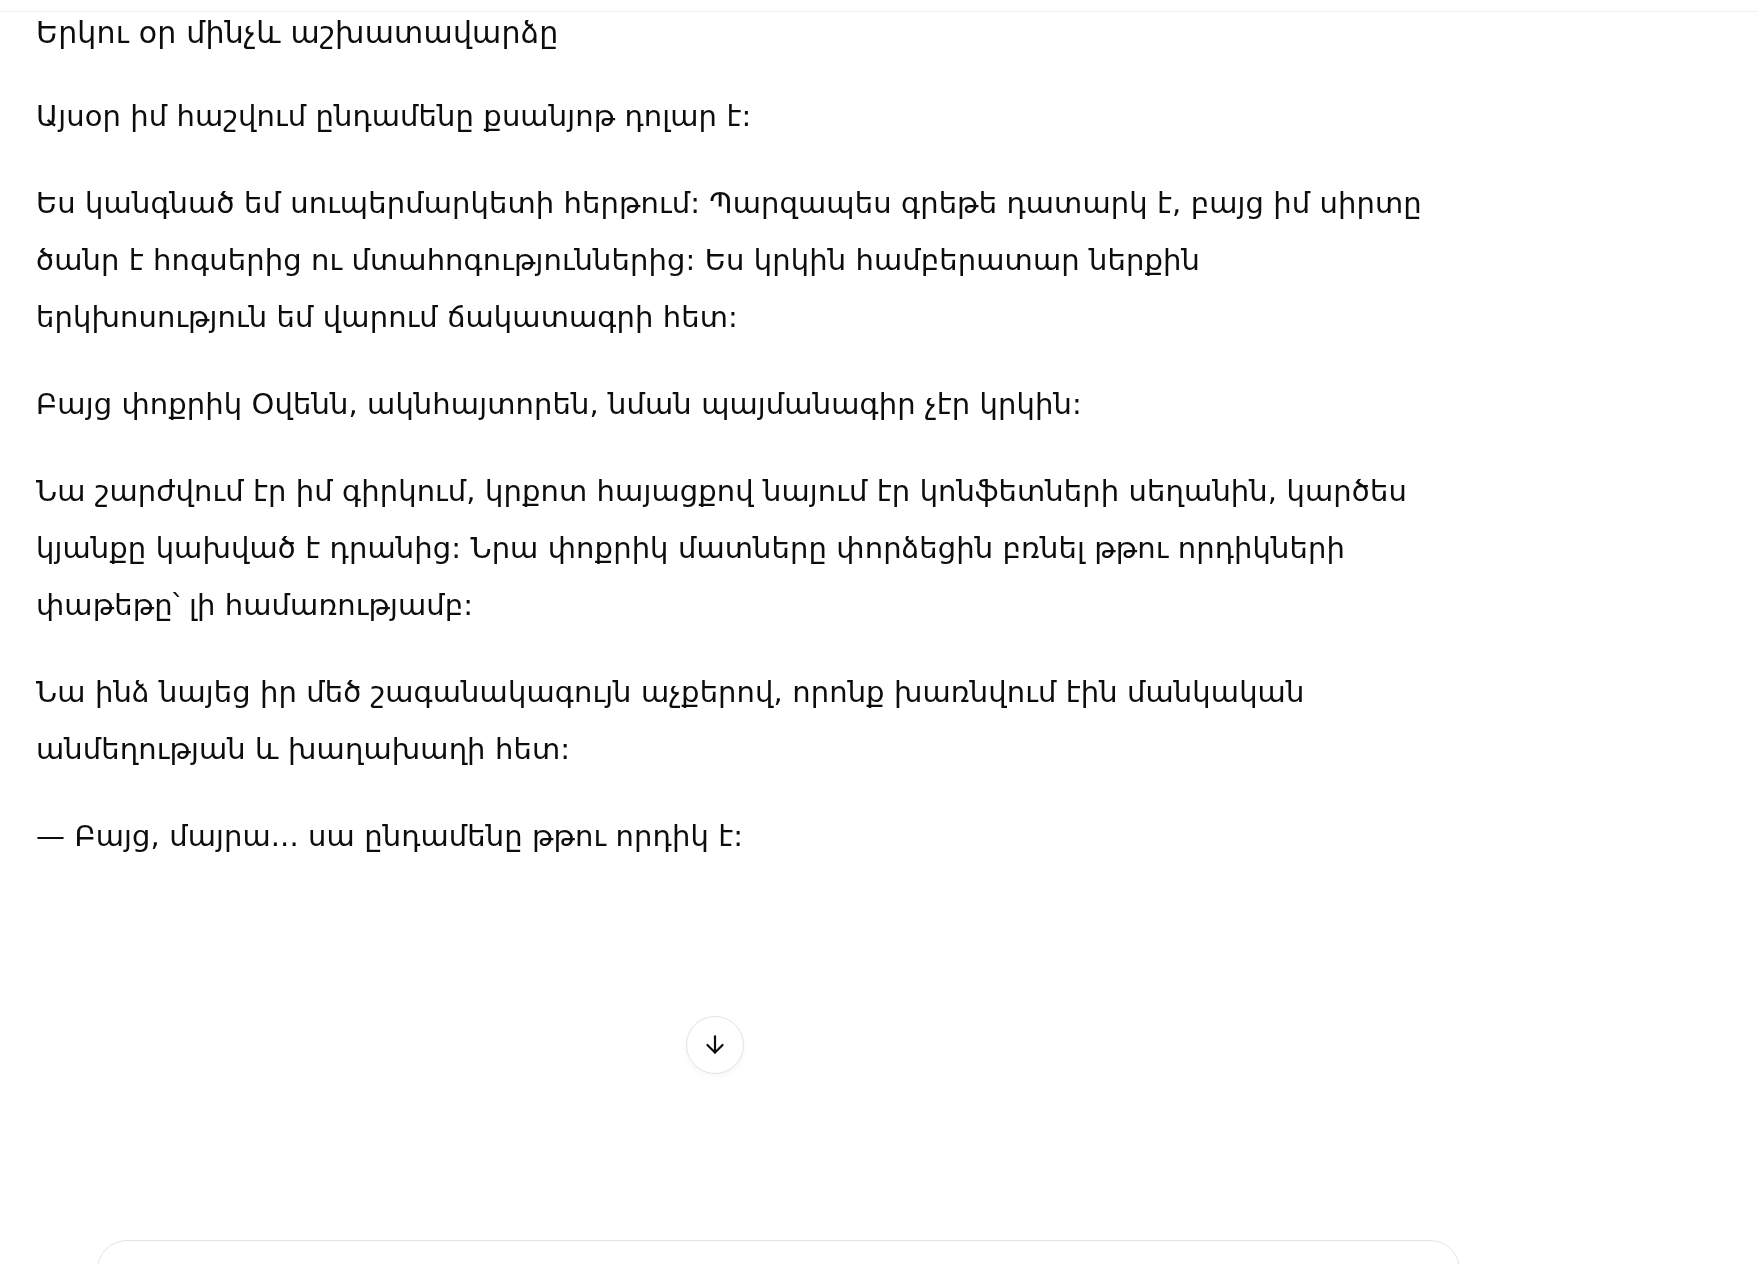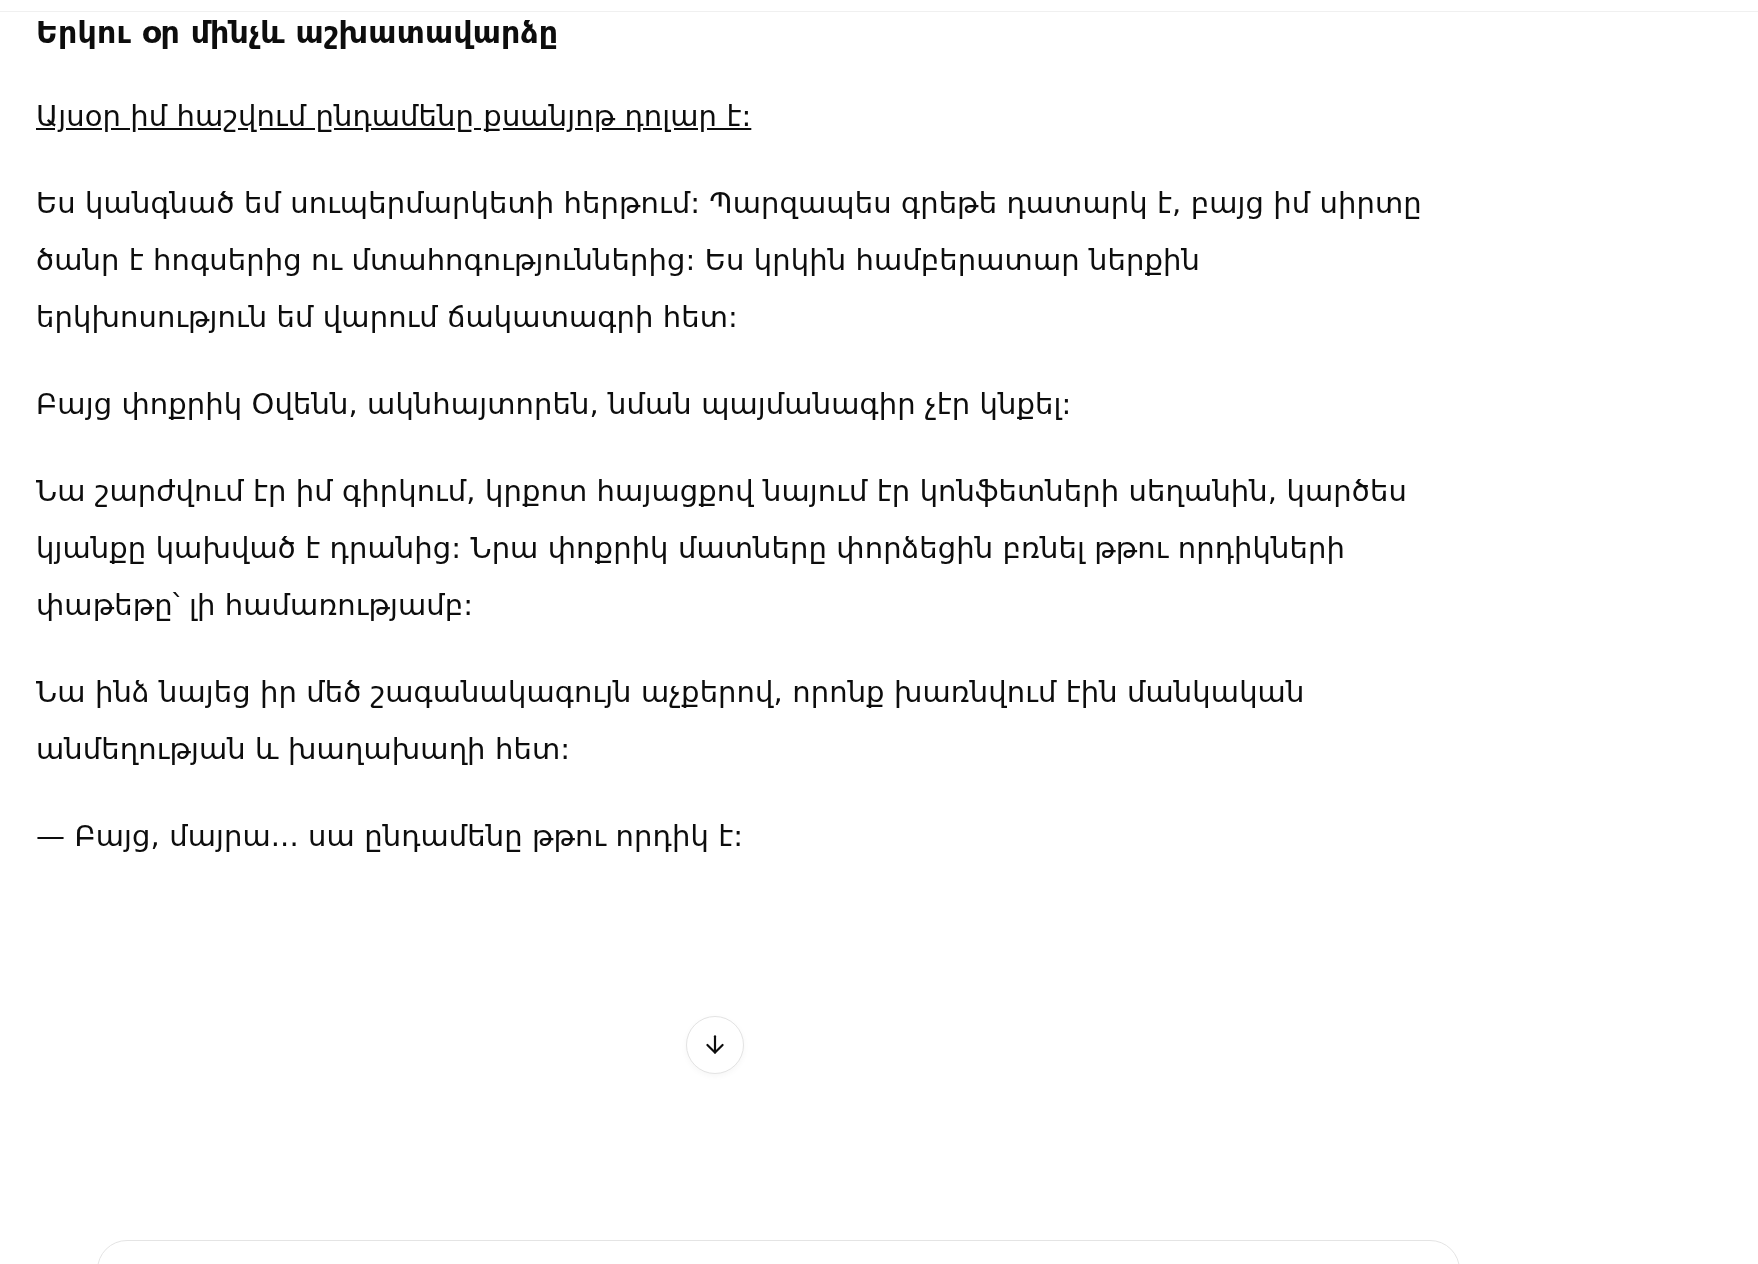--- a/index.html
+++ b/index.html
@@ -24,35 +24,34 @@
     background: #f0f0f0;
   }
   .transcript {
     position: absolute;
     left: 36px;
     top: 12px;
     width: 1392px;
   }
   .message-title {
     font-size: 30px;
-    font-weight: 700;
+    font-weight: 400;
     line-height: 42px;
     margin: 0;
     letter-spacing: 0.2px;
   }
   .message-paragraph {
     font-size: 29px;
     font-weight: 400;
     line-height: 57px;
     margin: 30px 0 0 0;
     letter-spacing: 0.1px;
   }
   .message-paragraph.first {
     margin-top: 34px;
-    text-decoration: underline;
   }
   .scroll-bottom-button {
     position: absolute;
     left: 686px;
     top: 1016px;
     width: 58px;
     height: 58px;
     border-radius: 50%;
     background: #ffffff;
     border: 1px solid #e3e3e3;
@@ -81,21 +80,21 @@
 </head>
 <body>
 
 <div class="top-seam"></div>
 
 <div class="transcript">
   <h3 class="message-title">Երկու օր մինչև աշխատավարձը</h3>
 
   <p class="message-paragraph first">Այսօր իմ հաշվում ընդամենը քսանյոթ դոլար է:</p>
   <p class="message-paragraph">Ես կանգնած եմ սուպերմարկետի հերթում: Պարզապես գրեթե դատարկ է, բայց իմ սիրտը ծանր է հոգսերից ու մտահոգություններից: Ես կրկին համբերատար ներքին երկխոսություն եմ վարում ճակատագրի հետ:</p>
-  <p class="message-paragraph">Բայց փոքրիկ Օվենն, ակնհայտորեն, նման պայմանագիր չէր կնքել:</p>
+  <p class="message-paragraph">Բայց փոքրիկ Օվենն, ակնհայտորեն, նման պայմանագիր չէր կրկին:</p>
   <p class="message-paragraph">Նա շարժվում էր իմ գիրկում, կրքոտ հայացքով նայում էր կոնֆետների սեղանին, կարծես կյանքը կախված է դրանից: Նրա փոքրիկ մատները փորձեցին բռնել թթու որդիկների փաթեթը՝ լի համառությամբ:</p>
   <p class="message-paragraph">Նա ինձ նայեց իր մեծ շագանակագույն աչքերով, որոնք խառնվում էին մանկական անմեղության և խաղախաղի հետ:</p>
   <p class="message-paragraph">— Բայց, մայրա... սա ընդամենը թթու որդիկ է:</p>
 </div>
 
 <button class="scroll-bottom-button">
   <span>
     <svg width="26" height="26" viewBox="0 0 24 24" fill="none" stroke="#0d0d0d" stroke-width="2" stroke-linecap="round" stroke-linejoin="round">
       <line x1="12" y1="4" x2="12" y2="19"></line>
       <polyline points="5,12 12,19 19,12"></polyline>

